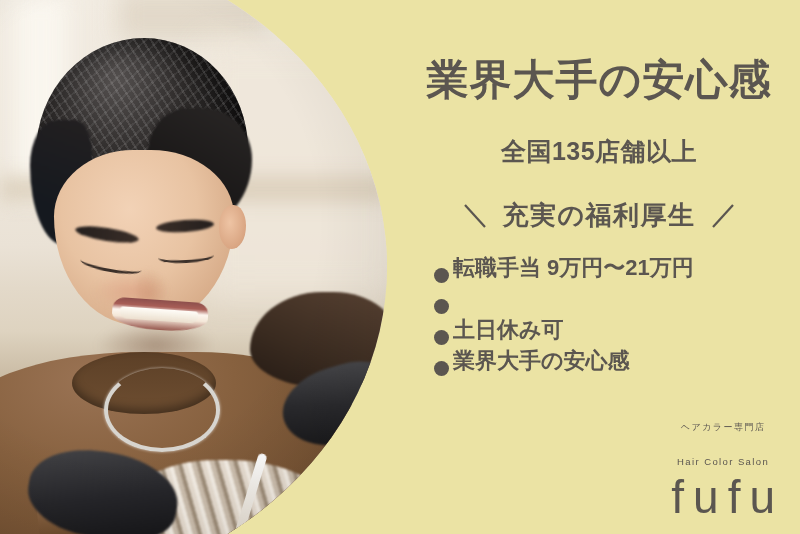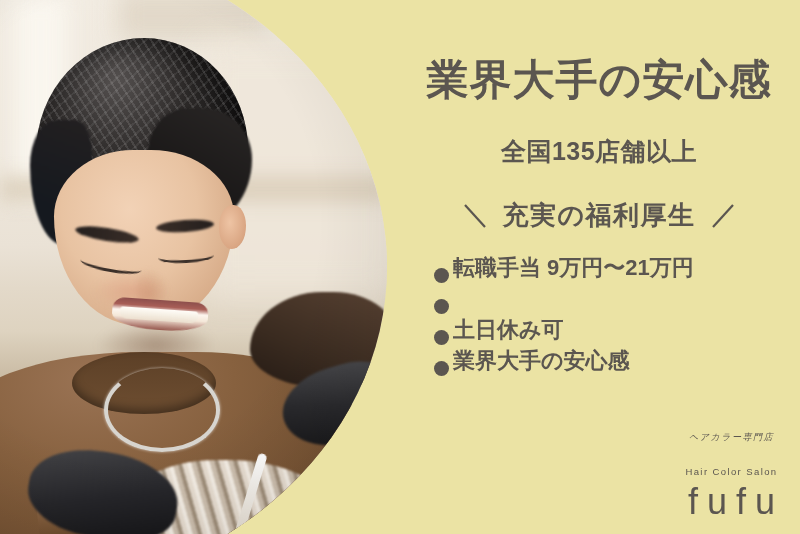--- a/index.html
+++ b/index.html
@@ -312,32 +312,31 @@
     right: 16px;
     bottom: 14px;
     text-align: center;
     color: #5b5650;
   }
   #logo-jp {
     font-size: 9px;
     letter-spacing: 1.5px;
     line-height: 1.45;
     white-space: nowrap;
-    font-style: italic;
   }
   #logo-en {
     font-size: 9.5px;
     letter-spacing: 1.4px;
     line-height: 1.6;
     white-space: nowrap;
     margin-top: 20px;
   }
   #logo-wordmark {
     margin-top: 5px;
-    font-size: 36px;
+    font-size: 46px;
     font-weight: 300;
     letter-spacing: 9px;
     text-indent: 9px;
     line-height: 1;
     color: #5b5650;
   }
 </style>
 </head>
 <body>
 

